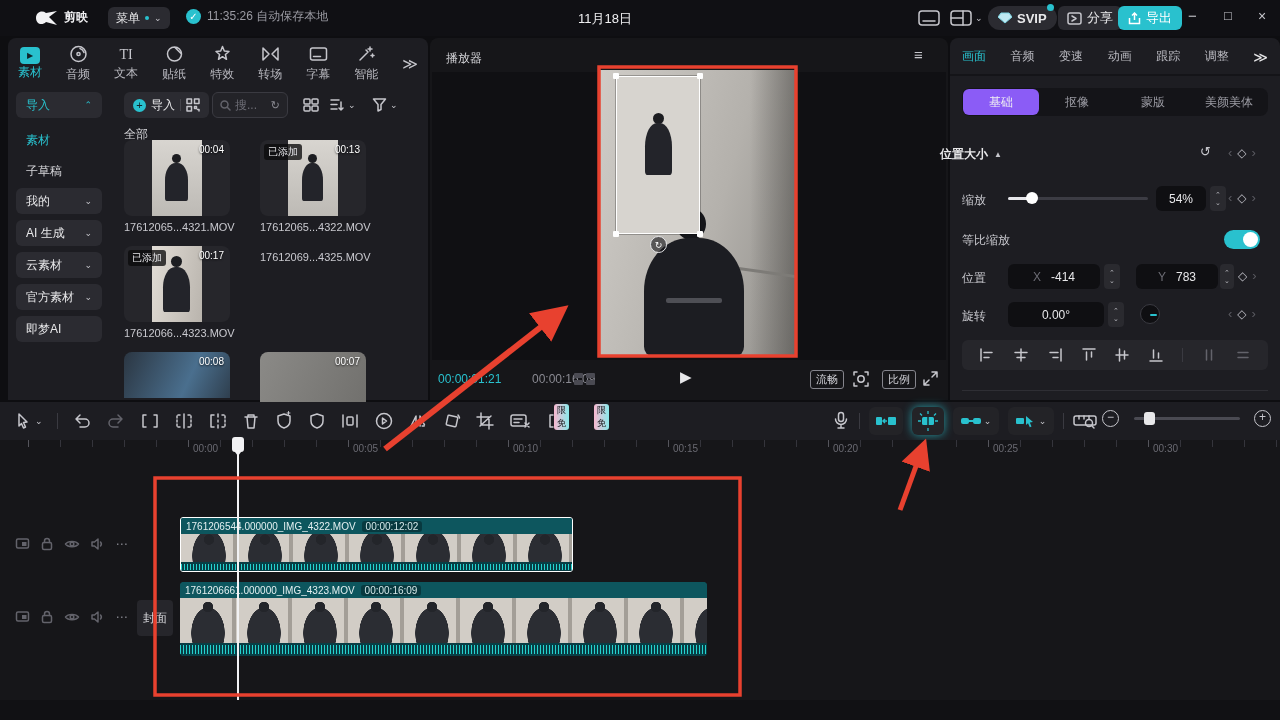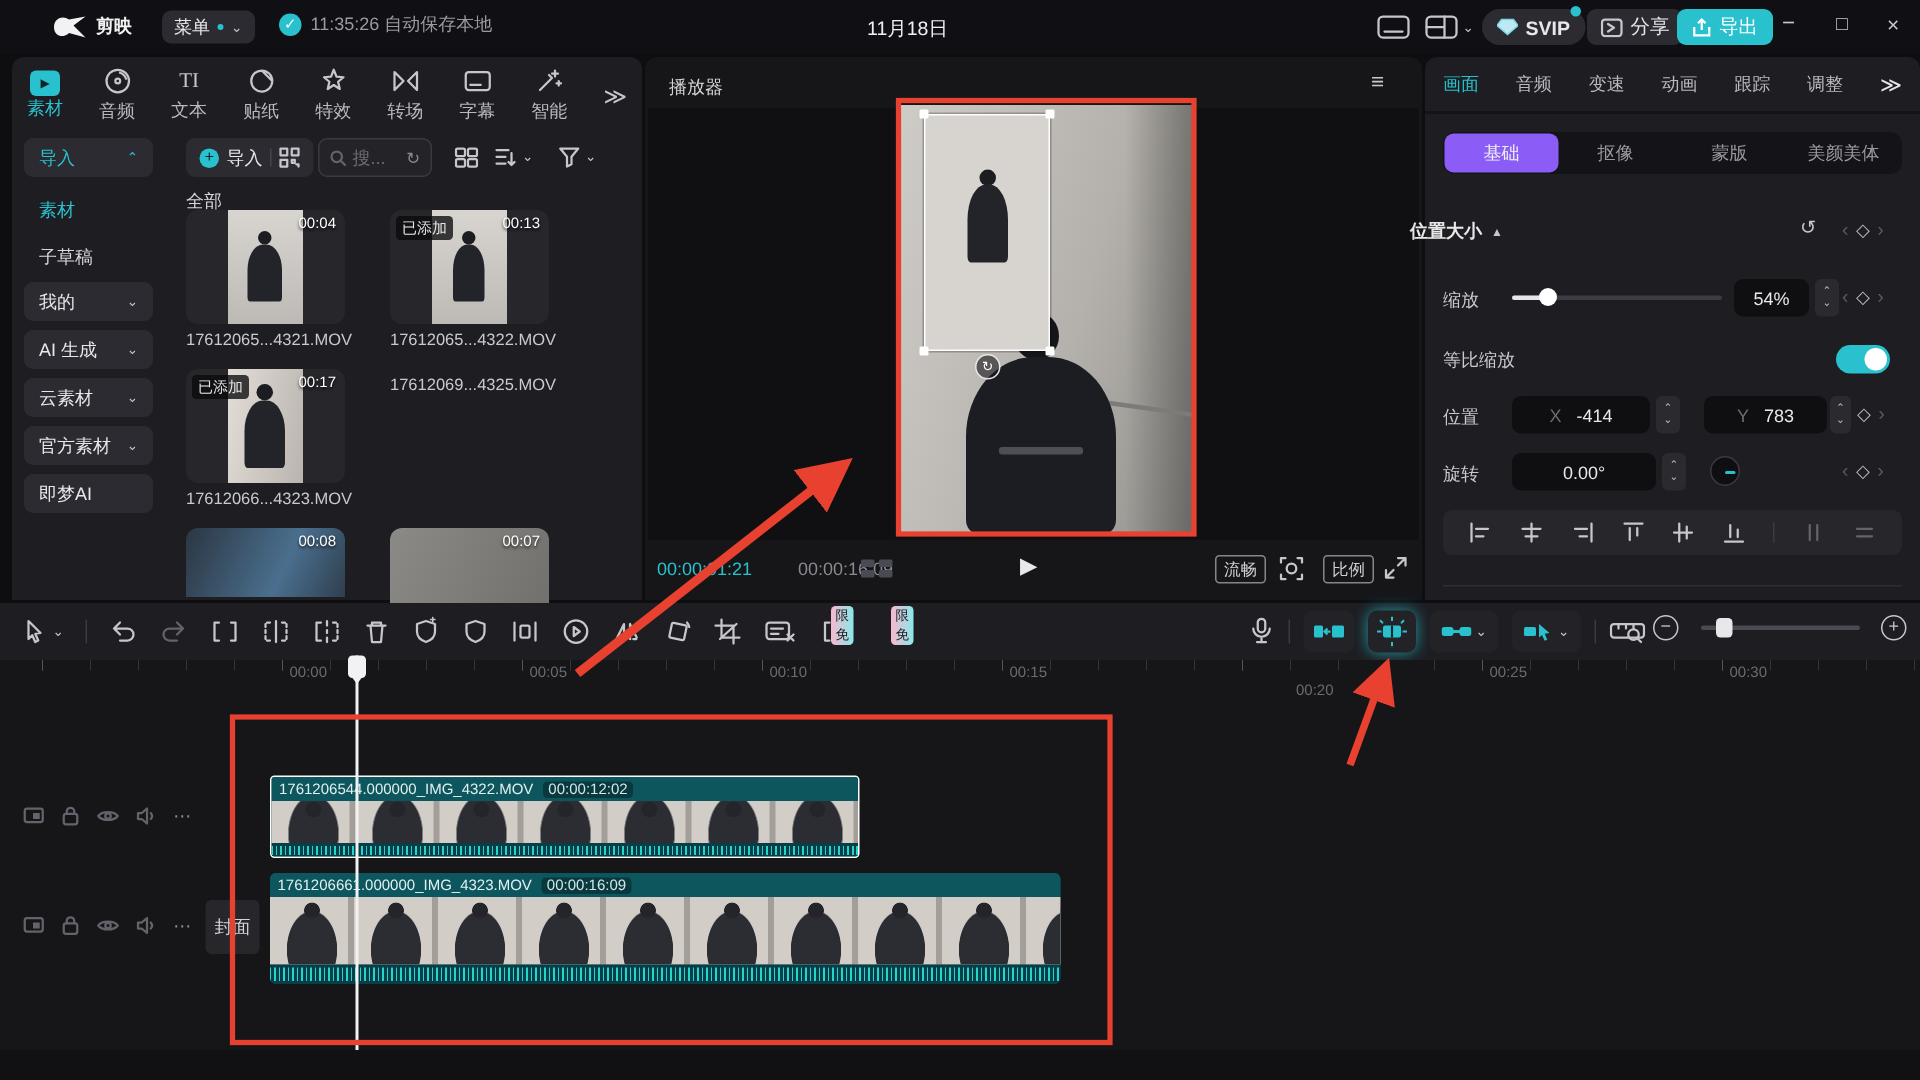--- a/index.html
+++ b/index.html
@@ -547,21 +547,21 @@
 
   <div class="abs" style="left:0;top:440px;width:1280px;height:260px;background:var(--panel2);"></div>
 
   <div class="abs" style="left:0;top:440px;width:1280px;height:16px;
       background-image:repeating-linear-gradient(90deg,#55555c 0 1px,rgba(0,0,0,0) 1px 160px),repeating-linear-gradient(90deg,#34343b 0 1px,rgba(0,0,0,0) 1px 32px);
       background-position:188px 0,188px 0;background-size:100% 7px;background-repeat:repeat-x;">
     <span class="ticklbl" style="left:193px;">00:00</span>
     <span class="ticklbl" style="left:353px;">00:05</span>
     <span class="ticklbl" style="left:513px;">00:10</span>
     <span class="ticklbl" style="left:673px;">00:15</span>
-    <span class="ticklbl" style="left:864px;margin-top:12px;">00:20</span>
+    <span class="ticklbl" style="left:833px;">00:20</span>
     <span class="ticklbl" style="left:993px;">00:25</span>
     <span class="ticklbl" style="left:1153px;">00:30</span>
   </div>
 
   <div class="abs row" style="left:10px;top:536px;gap:1px;">
     <span class="trkic">
         <svg class="ic icdim" width="15" height="15" viewBox="0 0 15 15">
           <rect x="1.5" y="3" width="12" height="9" rx="1.5"></rect>
           <rect x="7" y="6" width="4.5" height="4" fill="#63636b" stroke="none"></rect>
         </svg>

